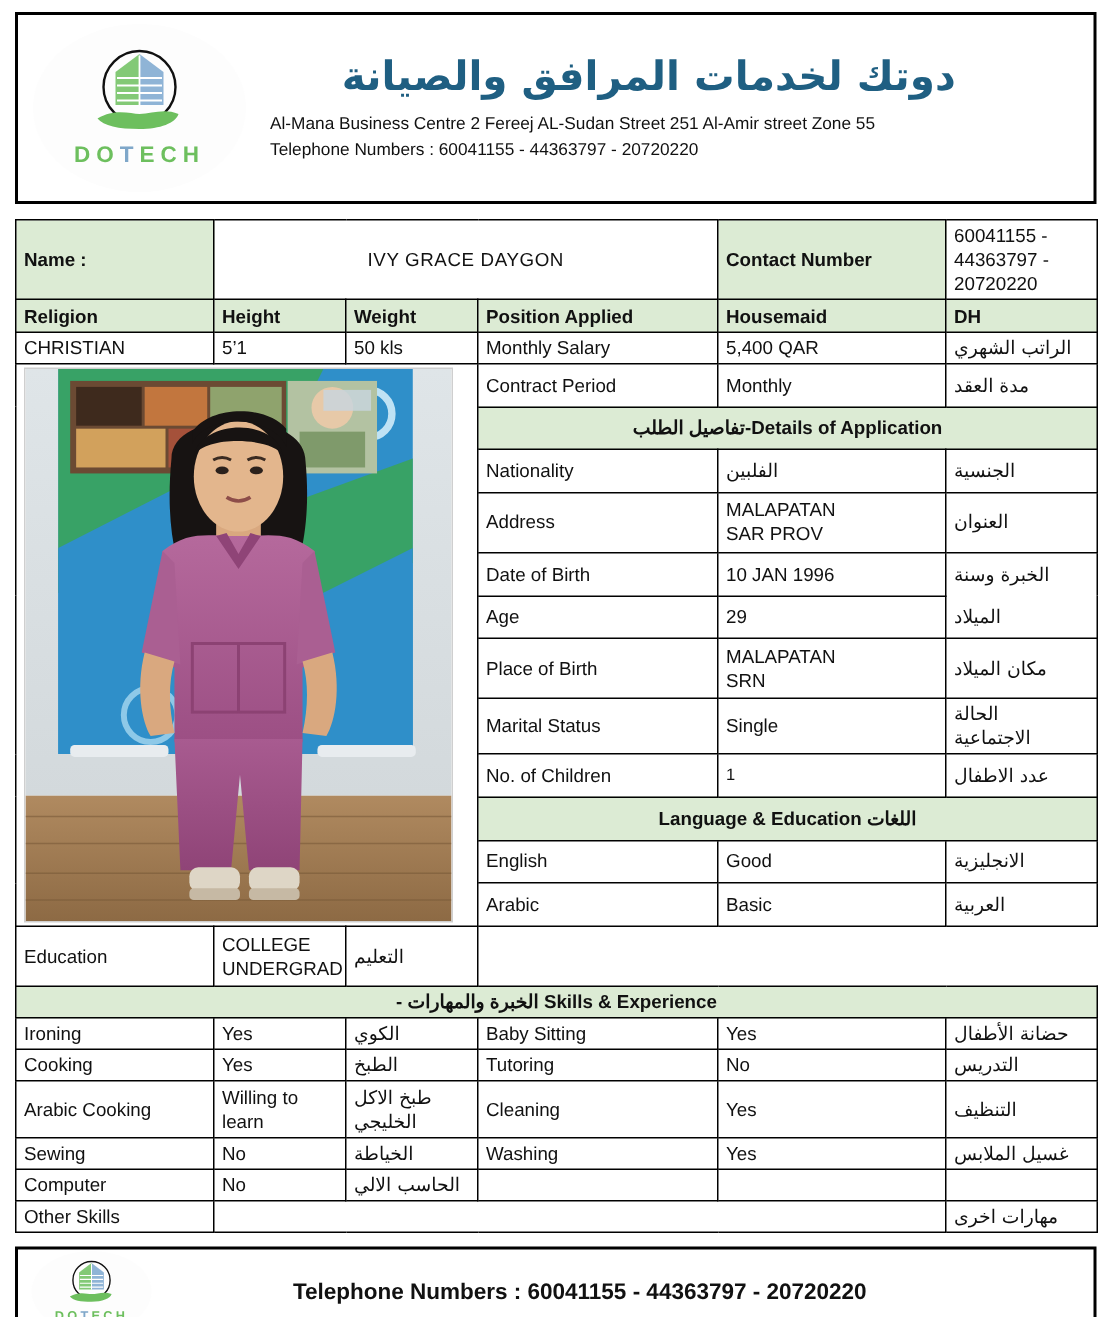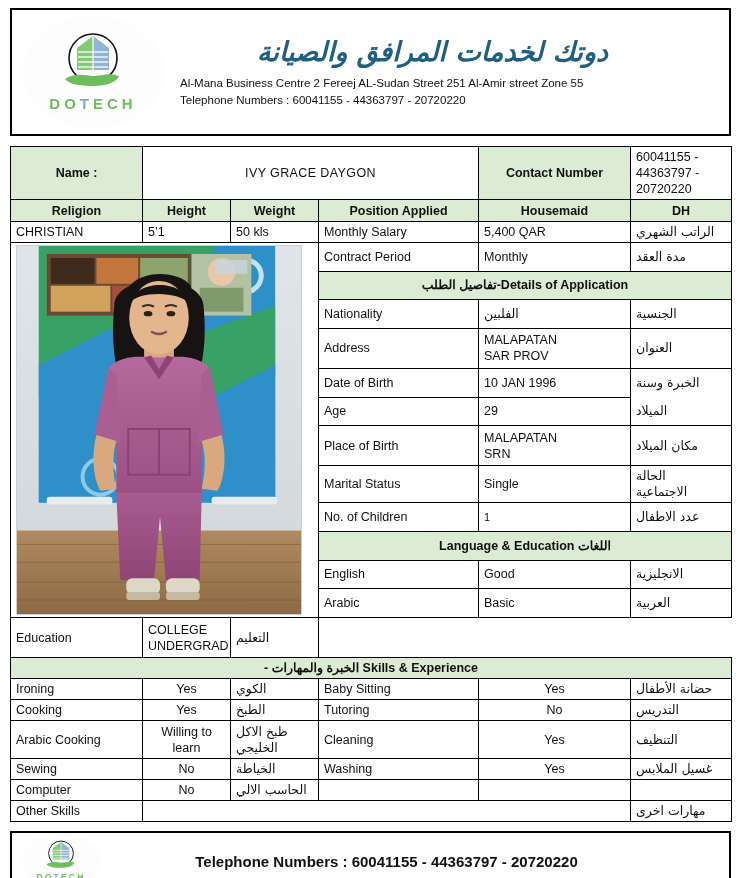--- a/index.html
+++ b/index.html
@@ -53,21 +53,20 @@
     text-align: center;
   }
   .arabic-title {
     direction: rtl;
     font-family: "DejaVu Sans", sans-serif;
     font-size: 27px;
     font-weight: 700;
     color: #1f5f82;
     line-height: 1.25;
     margin-bottom: 6px;
-    font-style: italic;
   }
   .addr-lines {
     text-align: left;
     padding-left: 8px;
     font-size: 11.5px;
     font-weight: 400;
     color: #111;
     line-height: 1.48;
     font-family: "Liberation Sans", sans-serif;
   }
@@ -81,21 +80,21 @@
   }
   table.doc td {
     border: 1px solid #000;
     font-size: 12.5px;
     color: #111;
     padding: 2px 5px;
     vertical-align: middle;
     line-height: 1.28;
   }
   .grn { background: #dcebd4; }
-  .ctr { text-align: center; }
+  .ctr { text-align: left; }
   .bold { font-weight: 700; }
   .ar {
     direction: rtl;
     text-align: left;
     font-family: "DejaVu Sans", sans-serif;
     font-size: 11px;
     color: #1a1a1a;
   }
   .sect-head {
     background: #dcebd4;

